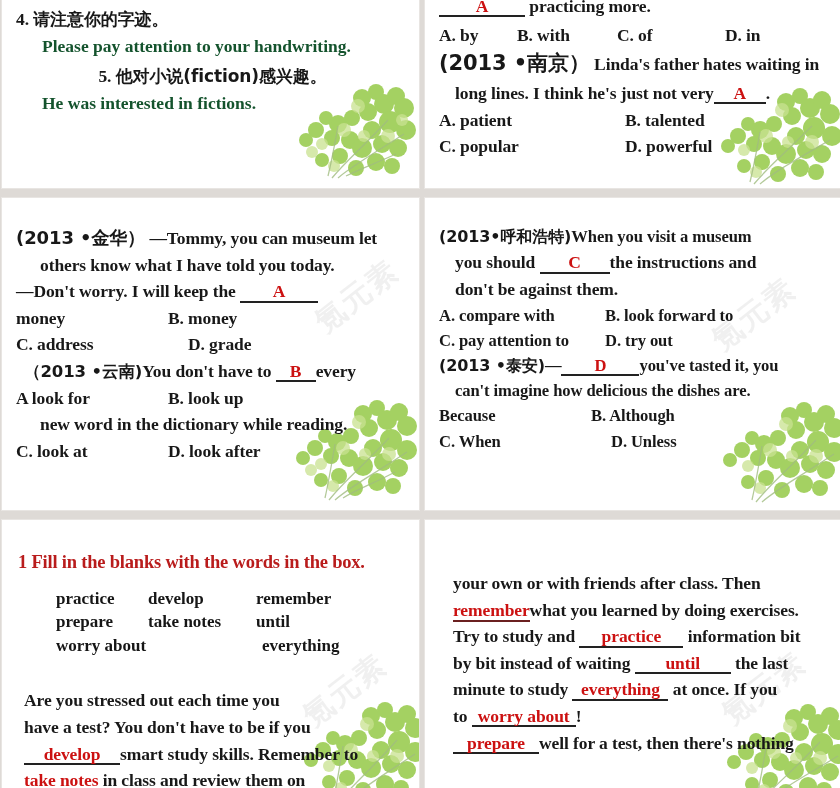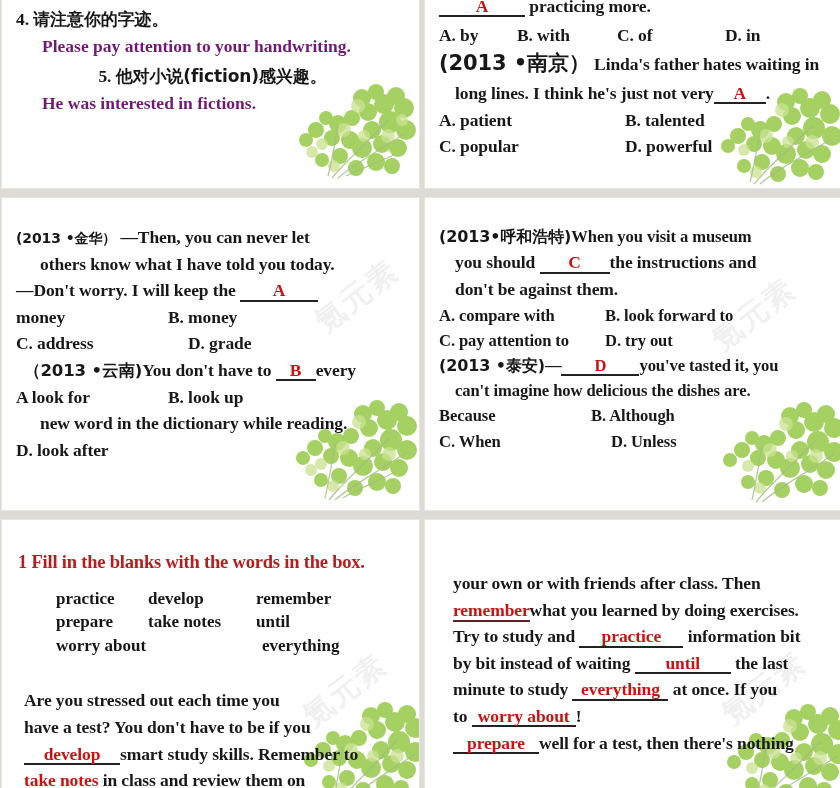--- a/index.html
+++ b/index.html
@@ -42,21 +42,21 @@
     color:#181818;
     line-height:1.52;
     white-space:nowrap;
     letter-spacing:-0.1px;
   }
   .ln.small{font-size:16.6px;}
   .ln.indent{padding-left:24px;}
   .ln.indent2{padding-left:16px;}
   .cn{font-family:"DejaVu Sans", sans-serif; font-weight:bold;font-size:17px;}
   .blue{
-    color:#701a75;
+    color:#14532d;
     font-size:17.5px;
     font-weight:bold;
     line-height:1.55;
     padding-left:26px;
     white-space:nowrap;
   }
   .ans{
     color:#cc1111;
     font-weight:bold;
   }
@@ -307,22 +307,22 @@
         <g stroke="#9cb97a" stroke-width="1.3" fill="none" opacity="0.8">
           <path d="M40 110 C56 90 72 78 100 48"></path>
           <path d="M46 110 C62 96 82 86 118 62"></path>
           <path d="M36 108 C40 90 42 78 46 54"></path>
           <path d="M54 108 C70 98 84 94 106 82"></path>
         </g>
       </svg>
     </div>
     <div class="panel-inner" style="padding-top:26px;">
       <div class="ln">
-        <span class="cn" style="font-size:14px">(2013 •金华）</span>
-        <span>—Then, you can never let</span>
+        <span class="cn" style="font-size:18px">(2013 •金华）</span>
+        <span>—Tommy, you can museum let</span>
       </div>
       <div class="ln indent">others know what I have told you today.</div>
       <div class="ln">
         <span>—Don't worry. I will keep the</span>
         <span class="blank w78">A</span>
       </div>
       <div class="ln opt-row">
         <span class="opt" style="width:152px">money</span>
         <span class="opt">B. money</span>
       </div>
@@ -333,20 +333,21 @@
       <div class="ln" style="padding-left:8px;">
         <span class="cn" style="font-size:16.5px">（2013 •云南)</span><span>You don't have to</span>
         <span class="blank w40">B</span><span>every</span>
       </div>
       <div class="ln opt-row">
         <span class="opt" style="width:152px">A look for</span>
         <span class="opt">B. look up</span>
       </div>
       <div class="ln indent">new word in the dictionary while reading.</div>
       <div class="ln opt-row">
+        <span class="opt" style="width:152px">C. look at</span>
         <span class="opt">D. look after</span>
       </div>
     </div>
   </div>
 
   <div class="panel">
     <div class="wm" style="right:40px;top:96px;">氪元素</div>
     <div class="clover" style="right:0px;bottom:0px;width:128px;height:118px;">
       <svg viewBox="0 0 128 118" width="128" height="118" aria-hidden="true">
         <g fill="#8fc63d" opacity="0.85">

